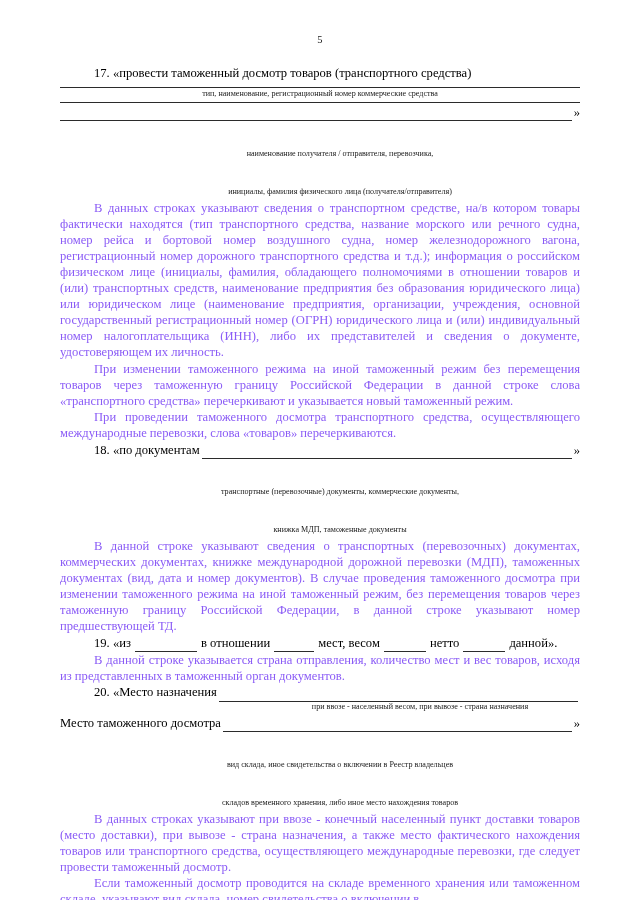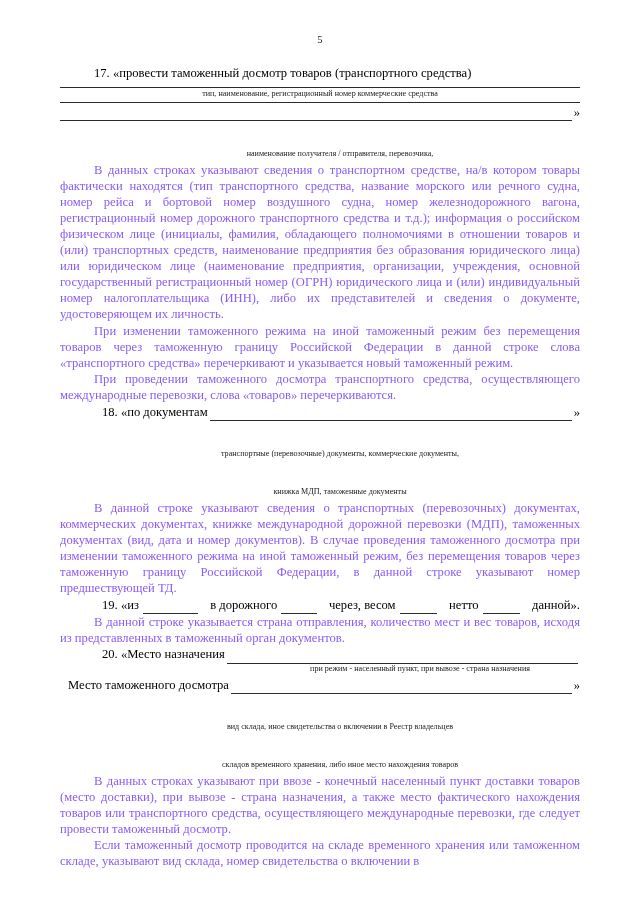--- a/index.html
+++ b/index.html
@@ -65,21 +65,20 @@
     height: 12px;
   }
   .row {
     display: flex;
     align-items: flex-end;
   }
   .row .lead {
     white-space: nowrap;
     font-size: 12.6px;
     line-height: 17.2px;
-    margin-left: 8px;
   }
   .row .grow {
     flex: 1 1 auto;
     border-bottom: 1px solid #2b2b2b;
     height: 14px;
     margin: 0 2px;
   }
   .row .tail {
     white-space: nowrap;
     font-size: 12.6px;
@@ -108,57 +107,58 @@
     <div class="item-head">17. «провести таможенный досмотр товаров (транспортного средства)</div>
     <div class="block-gap"></div>
     <div class="rule"></div>
     <div class="caption">тип, наименование, регистрационный номер коммерческие средства</div>
     <div class="rule"></div>
     <div class="row">
       <div class="grow" style="margin-left:0;"></div>
       <div class="tail quote-close">»</div>
     </div>
     <div class="caption caption-left-pad">наименование получателя / отправителя, перевозчика,</div>
+    <div class="caption caption-left-pad">инициалы, фамилия физического лица (получателя/отправителя)</div>
     <p class="body-text indent para">В данных строках указывают сведения о транспортном средстве, на/в котором товары фактически находятся (тип транспортного средства, название морского или речного судна, номер рейса и бортовой номер воздушного судна, номер железнодорожного вагона, регистрационный номер дорожного транспортного средства и т.д.); информация о российском физическом лице (инициалы, фамилия, обладающего полномочиями в отношении товаров и (или) транспортных средств, наименование предприятия без образования юридического лица) или юридическом лице (наименование предприятия, организации, учреждения, основной государственный регистрационный номер (ОГРН) юридического лица и (или) индивидуальный номер налогоплательщика (ИНН), либо их представителей и сведения о документе, удостоверяющем их личность.</p>
     <p class="body-text indent para">При изменении таможенного режима на иной таможенный режим без перемещения товаров через таможенную границу Российской Федерации в данной строке слова «транспортного средства» перечеркивают и указывается новый таможенный режим.</p>
     <p class="body-text indent para">При проведении таможенного досмотра транспортного средства, осуществляющего международные перевозки, слова «товаров» перечеркиваются.</p>
   </div>
 
   <div>
     <div class="row">
       <div class="lead" style="padding-left:34px;">18. «по документам</div>
       <div class="grow"></div>
       <div class="tail quote-close">»</div>
     </div>
     <div class="caption caption-left-pad">транспортные (перевозочные) документы, коммерческие документы,</div>
     <div class="caption caption-left-pad">книжка МДП, таможенные документы</div>
     <p class="body-text indent para">В данной строке указывают сведения о транспортных (перевозочных) документах, коммерческих документах, книжке международной дорожной перевозки (МДП), таможенных документах (вид, дата и номер документов). В случае проведения таможенного досмотра при изменении таможенного режима на иной таможенный режим, без перемещения товаров через таможенную границу Российской Федерации, в данной строке указывают номер предшествующей ТД.</p>
   </div>
 
   <div>
     <div class="row" style="padding-left:34px;">
       <div class="lead">19. «из</div>
       <div class="fill-line" style="width:62px; margin:0 4px;"></div>
-      <div class="lead">в дорожного</div>
+      <div class="lead">в отношении</div>
       <div class="fill-line" style="width:40px; margin:0 4px;"></div>
-      <div class="lead">через, весом</div>
+      <div class="lead">мест, весом</div>
       <div class="fill-line" style="width:42px; margin:0 4px;"></div>
       <div class="lead">нетто</div>
       <div class="fill-line" style="width:42px; margin:0 4px;"></div>
       <div class="lead">данной».</div>
     </div>
     <p class="body-text indent para">В данной строке указывается страна отправления, количество мест и вес товаров, исходя из представленных в таможенный орган документов.</p>
   </div>
 
   <div>
     <div class="row" style="padding-left:34px;">
       <div class="lead">20. «Место назначения</div>
       <div class="grow"></div>
     </div>
-    <div class="caption" style="padding-left:200px;">при режим - населенный пункт, при вывозе - страна назначения</div>
+    <div class="caption" style="padding-left:200px;">при ввозе - населенный весом, при вывозе - страна назначения</div>
     <div class="row">
       <div class="lead">Место таможенного досмотра</div>
       <div class="grow"></div>
       <div class="tail quote-close">»</div>
     </div>
     <div class="caption caption-left-pad">вид склада, иное свидетельства о включении в Реестр владельцев</div>
     <div class="caption caption-left-pad">складов временного хранения, либо иное место нахождения товаров</div>
     <p class="body-text indent para">В данных строках указывают при ввозе - конечный населенный пункт доставки товаров (место доставки), при вывозе - страна назначения, а также место фактического нахождения товаров или транспортного средства, осуществляющего международные перевозки, где следует провести таможенный досмотр.</p>
     <p class="body-text indent para">Если таможенный досмотр проводится на складе временного хранения или таможенном складе, указывают вид склада, номер свидетельства о включении в</p>
   </div>

